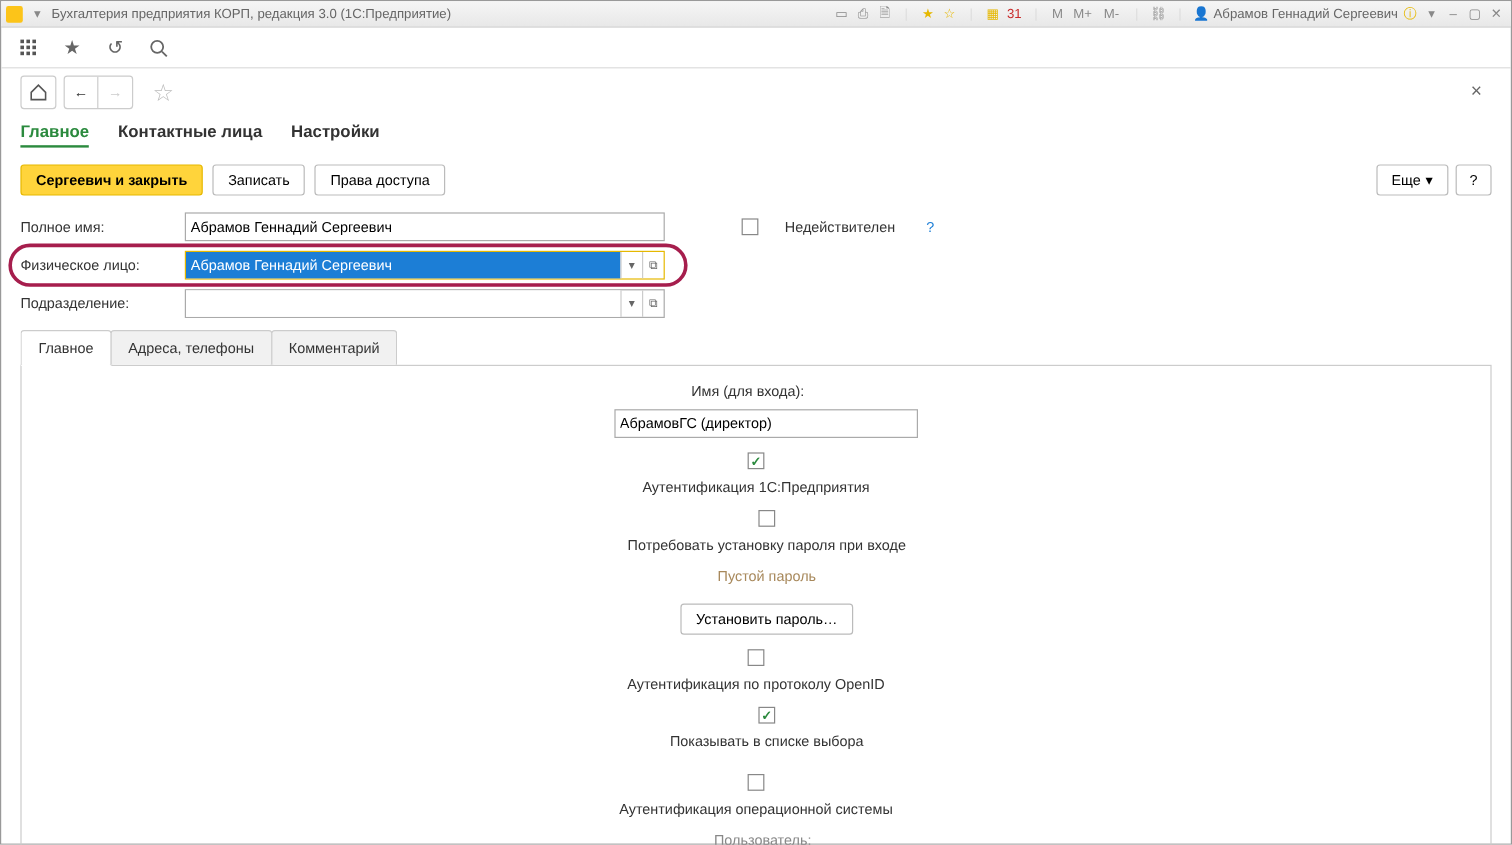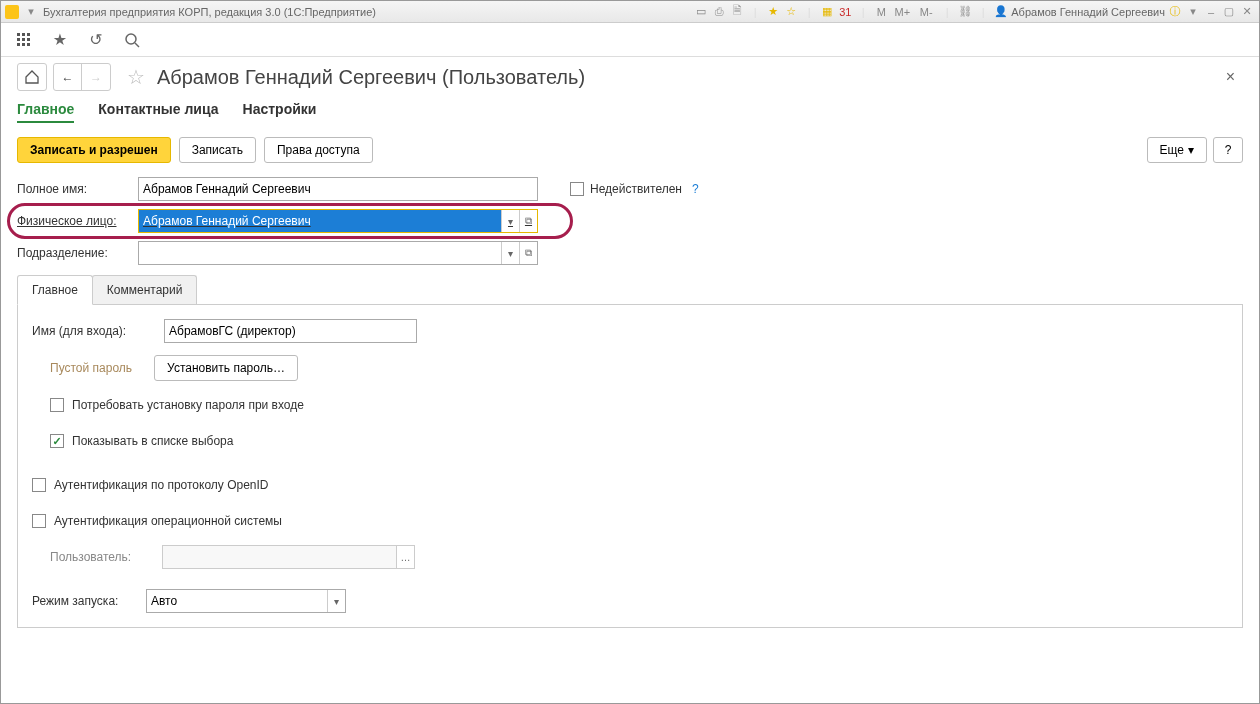--- a/index.html
+++ b/index.html
@@ -24,38 +24,38 @@
 .close-x { margin-left: auto; font-size: 16px; cursor: pointer; color: #666; padding: 4px 8px; }
 .tabs-top { display: flex; gap: 24px; margin: 10px 0 14px 0; font-size: 14px; }
 .tabs-top span { cursor: pointer; color: #333; font-weight: bold; }
 .tabs-top .active { color: #2b8a3e; border-bottom: 2px solid #2b8a3e; padding-bottom: 4px; font-weight: bold; }
 .action-row { display: flex; align-items: center; gap: 8px; margin-bottom: 14px; }
 .btn { height: 26px; padding: 0 12px; border: 1px solid #bbb; background: #fff; border-radius: 3px; cursor: pointer; font-size: 12px; }
 .btn-primary { background: #ffd43b; border-color: #e6b800; font-weight: bold; }
 .btn-group-right { margin-left: auto; display: flex; gap: 6px; }
 .btn-more { display: flex; align-items: center; gap: 4px; }
 .btn-help { width: 30px; padding: 0; text-align: center; }
-.form-row { display: flex; align-items: center; gap: 6px; margin-bottom: 8px; min-height: 24px; }
+.form-row { display: flex; align-items: center; gap: 22px; margin-bottom: 8px; min-height: 24px; }
 .label-col { width: 115px; color: #333; }
 .input { height: 24px; border: 1px solid #aaa; padding: 0 4px; font-size: 12px; background: #fff; }
 .input-combo { display: flex; height: 24px; border: 1px solid #aaa; background: #fff; }
 .input-combo input { border: none; flex: 1; padding: 0 4px; font-size: 12px; outline: none; }
 .input-combo input.selected-text { background: #1c7ed6; color: #fff; }
 .combo-btn { width: 18px; border-left: 1px solid #ccc; display: flex; align-items: center; justify-content: center; cursor: pointer; color: #666; font-size: 10px; }
-.highlight-oval { position: relative; text-decoration: underline; }
+.highlight-oval { position: relative; }
 .highlight-oval::before { content: ""; position: absolute; top: -6px; bottom: -6px; left: -10px; right: -6px; border: 3px solid #a61e4d; border-radius: 18px; pointer-events: none; }
 .checkbox { width: 14px; height: 14px; border: 1px solid #888; display: inline-flex; align-items: center; justify-content: center; cursor: pointer; background: #fff; font-size: 11px; }
 .checkbox.checked::after { content: "✓"; color: #2b8a3e; font-weight: bold; }
 .link { color: #1c7ed6; text-decoration: underline; cursor: pointer; }
 .help-q { color: #1c7ed6; cursor: pointer; margin-left: 4px; }
 .inner-tabs { display: flex; border-bottom: 1px solid #ccc; margin-top: 10px; }
 .inner-tab { padding: 7px 14px; border: 1px solid #ccc; border-bottom: none; background: #f1f1f1; cursor: pointer; margin-right: -1px; border-top-left-radius: 3px; border-top-right-radius: 3px; }
 .inner-tab.active-tab { background: #fff; position: relative; z-index: 2; border-bottom: 1px solid #fff; margin-bottom: -1px; }
 .inner-panel { border: 1px solid #ccc; border-top: none; padding: 14px; }
-.panel-row { display: flex; align-items: center; gap: 8px; margin-bottom: 12px; min-height: 24px; }
+.panel-row { display: flex; align-items: center; gap: 8px; margin-bottom: 12px; min-height: 24px; flex-direction: column; }
 .indent { margin-left: 18px; }
 .muted { color: #888; }
 .w110 { width: 108px; }
 .w200 { width: 200px; }
 .w285 { width: 253px; margin-left: 16px; }
 .w400 { width: 400px; }
 .disabled-text { color: #a8895c; }
 svg { display: block; }
 </style>
 </head>
@@ -126,32 +126,31 @@
       <span class="nav-btn">
         <svg width="16" height="16" viewBox="0 0 16 16">
             <path d="M2 8 L8 2 L14 8 L14 14 L2 14 Z" fill="none" stroke="#555" stroke-width="1.3"></path>
           </svg>
       </span>
       <span class="nav-arrows">
         <span>←</span>
         <span style="color:#ccc;">→</span>
       </span>
       <span class="star">☆</span>
-      <span class="page-title">Абрамов Геннадий Сергеевич (Пользователь)</span>
       <span class="close-x">×</span>
     </div>
 
     <div class="tabs-top">
       <span class="active">Главное</span>
       <span>Контактные лица</span>
       <span>Настройки</span>
     </div>
 
     <div class="action-row">
-      <button class="btn btn-primary">Записать и разрешен</button>
+      <button class="btn btn-primary">Сергеевич и закрыть</button>
       <button class="btn">Записать</button>
       <button class="btn">Права доступа</button>
       <div class="btn-group-right">
         <button class="btn btn-more">
             <span>Еще</span>
             <span>▾</span>
           </button>
         <button class="btn btn-help">?</button>
       </div>
     </div>
@@ -179,51 +178,56 @@
       <div class="input-combo w400">
         <input value="" style="">
         <span class="combo-btn">▾</span>
         <span class="combo-btn">⧉</span>
       </div>
     </div>
 
 
     <div class="inner-tabs">
       <div class="inner-tab active-tab">Главное</div>
+      <div class="inner-tab">Адреса, телефоны</div>
       <div class="inner-tab">Комментарий</div>
     </div>
 
     <div class="inner-panel">
 
       <div class="panel-row">
         <span class="w110">Имя (для входа):</span>
         <input class="input w285" value="АбрамовГС (директор)" style="">
       </div>
 
+      <div class="panel-row">
+        <span class="checkbox checked"></span>
+        <span>Аутентификация 1С:Предприятия</span>
+      </div>
+
+      <div class="panel-row indent">
+        <span class="checkbox"></span>
+        <span>Потребовать установку пароля при входе</span>
+      </div>
 
       <div class="panel-row indent">
         <span class="disabled-text">Пустой пароль</span>
         <span style="width:6px;"></span>
         <button class="btn">Установить пароль…</button>
       </div>
 
-      <div class="panel-row indent">
+
+      <div class="panel-row">
         <span class="checkbox"></span>
-        <span>Потребовать установку пароля при входе</span>
-      </div>
-
+        <span>Аутентификация по протоколу OpenID</span>
+      </div>
 
       <div class="panel-row indent" style="margin-bottom:20px;">
         <span class="checkbox checked"></span>
         <span>Показывать в списке выбора</span>
-      </div>
-
-      <div class="panel-row">
-        <span class="checkbox"></span>
-        <span>Аутентификация по протоколу OpenID</span>
       </div>
 
       <div class="panel-row">
         <span class="checkbox"></span>
         <span>Аутентификация операционной системы</span>
       </div>
 
       <div class="panel-row indent" style="margin-bottom:20px;">
         <span class="muted" style="width:88px;">Пользователь:</span>
         <div class="input-combo w285" style="border-color:#ccc;">

